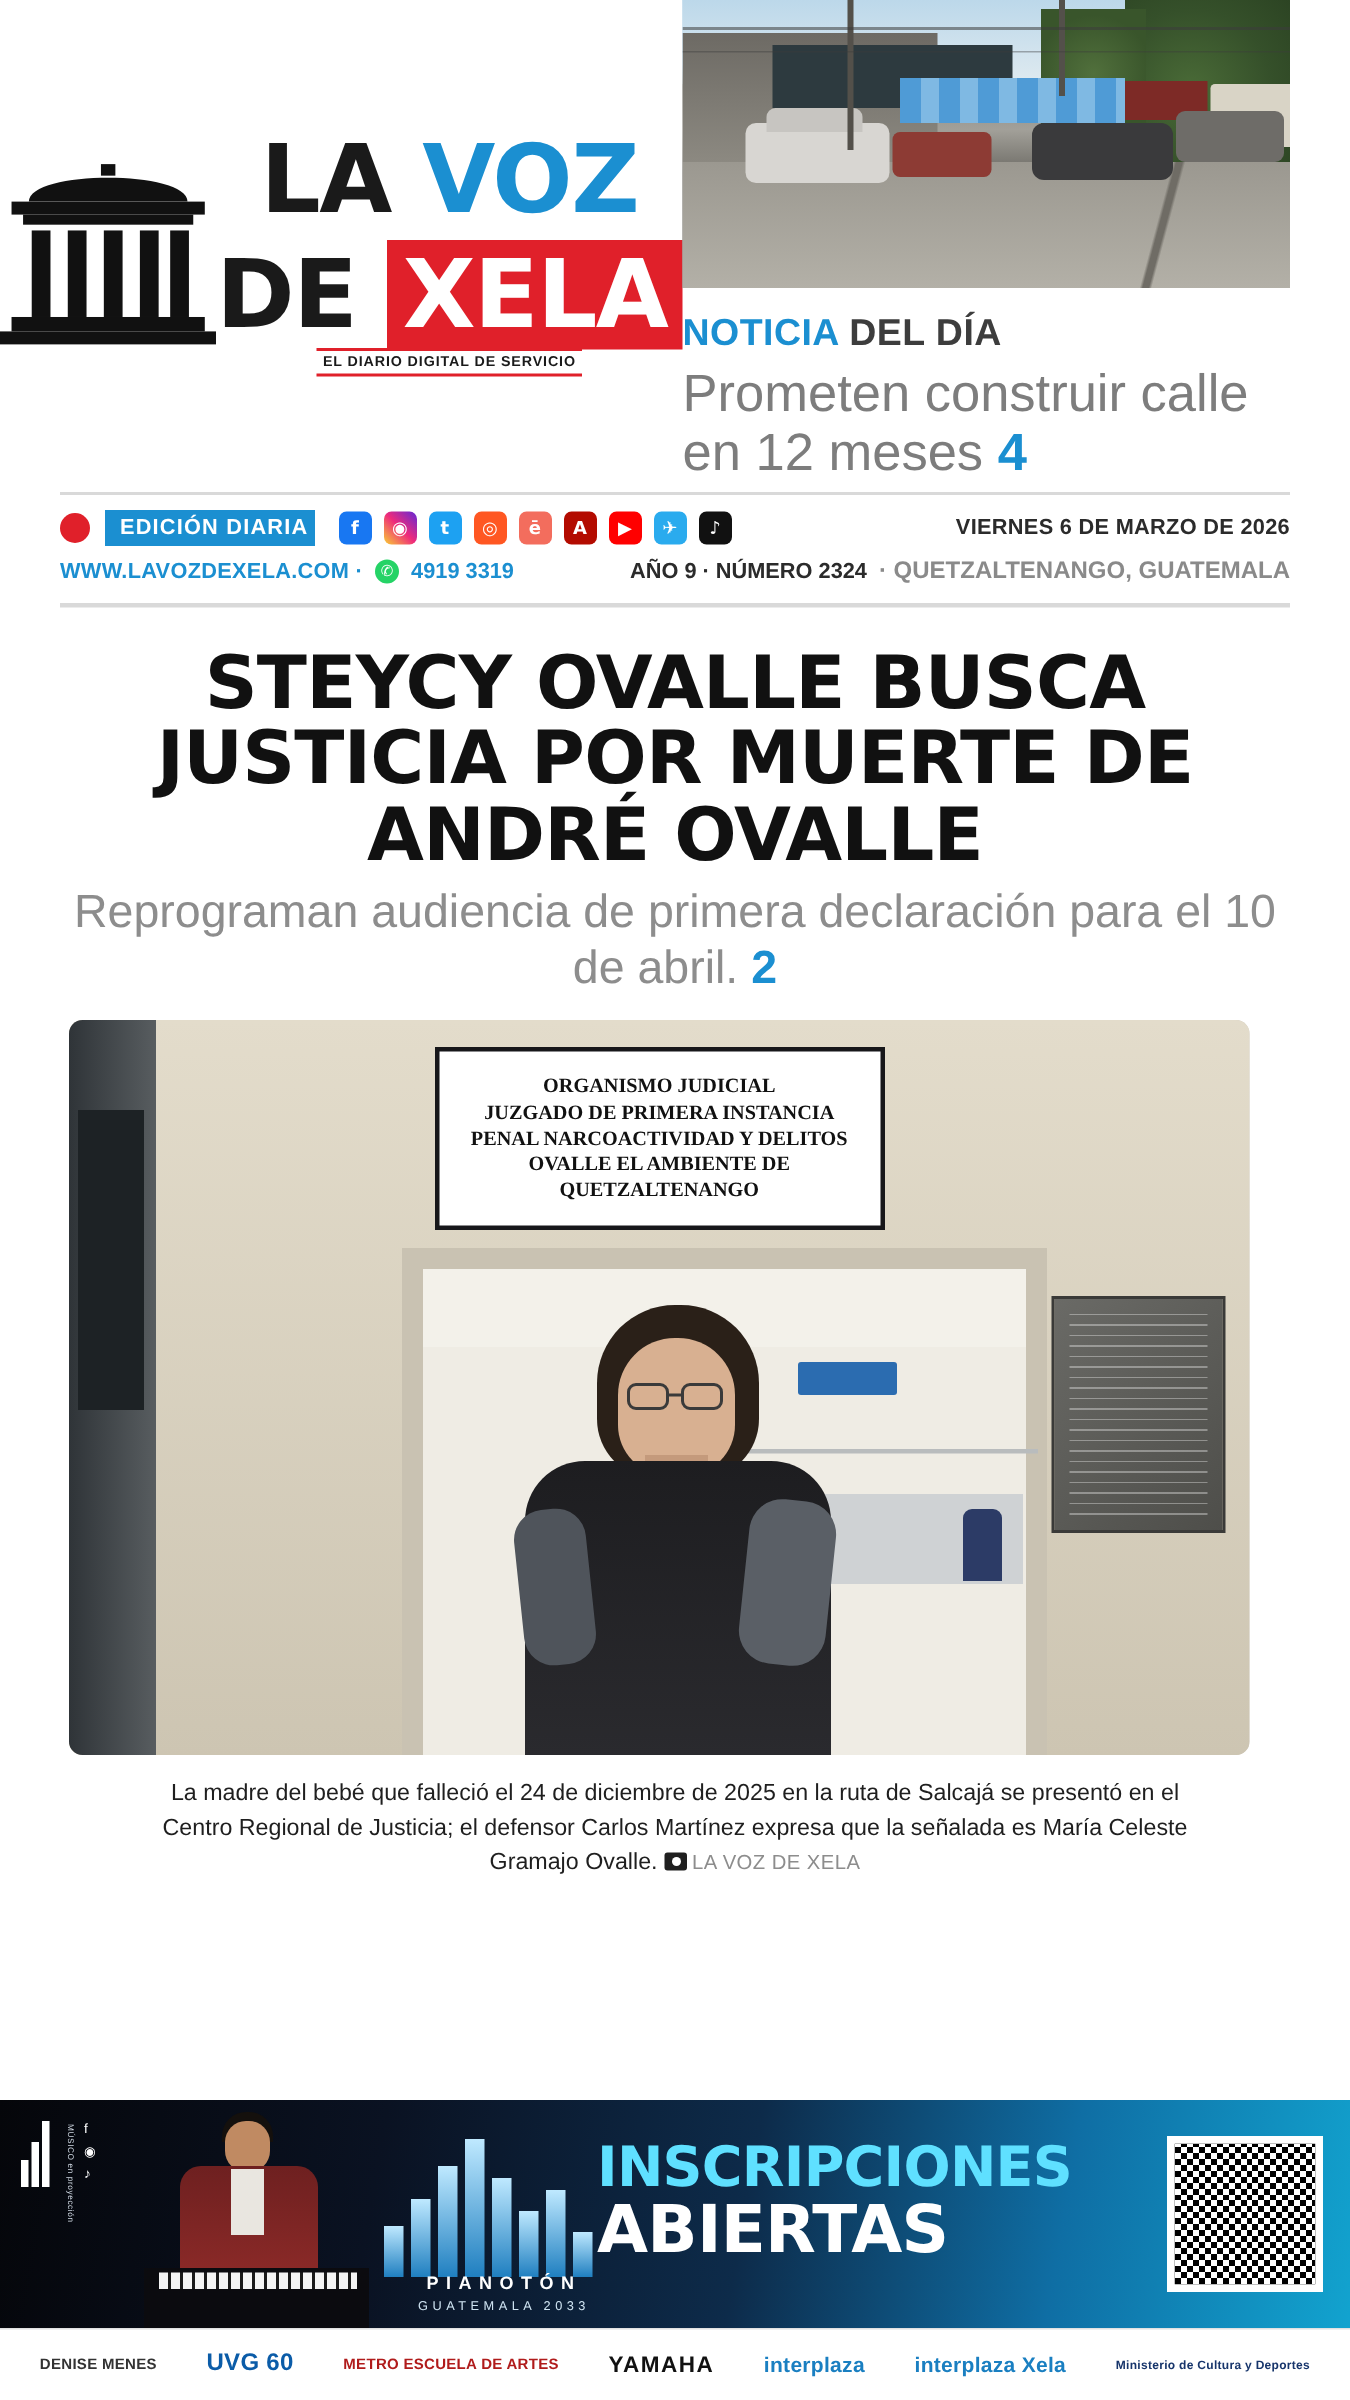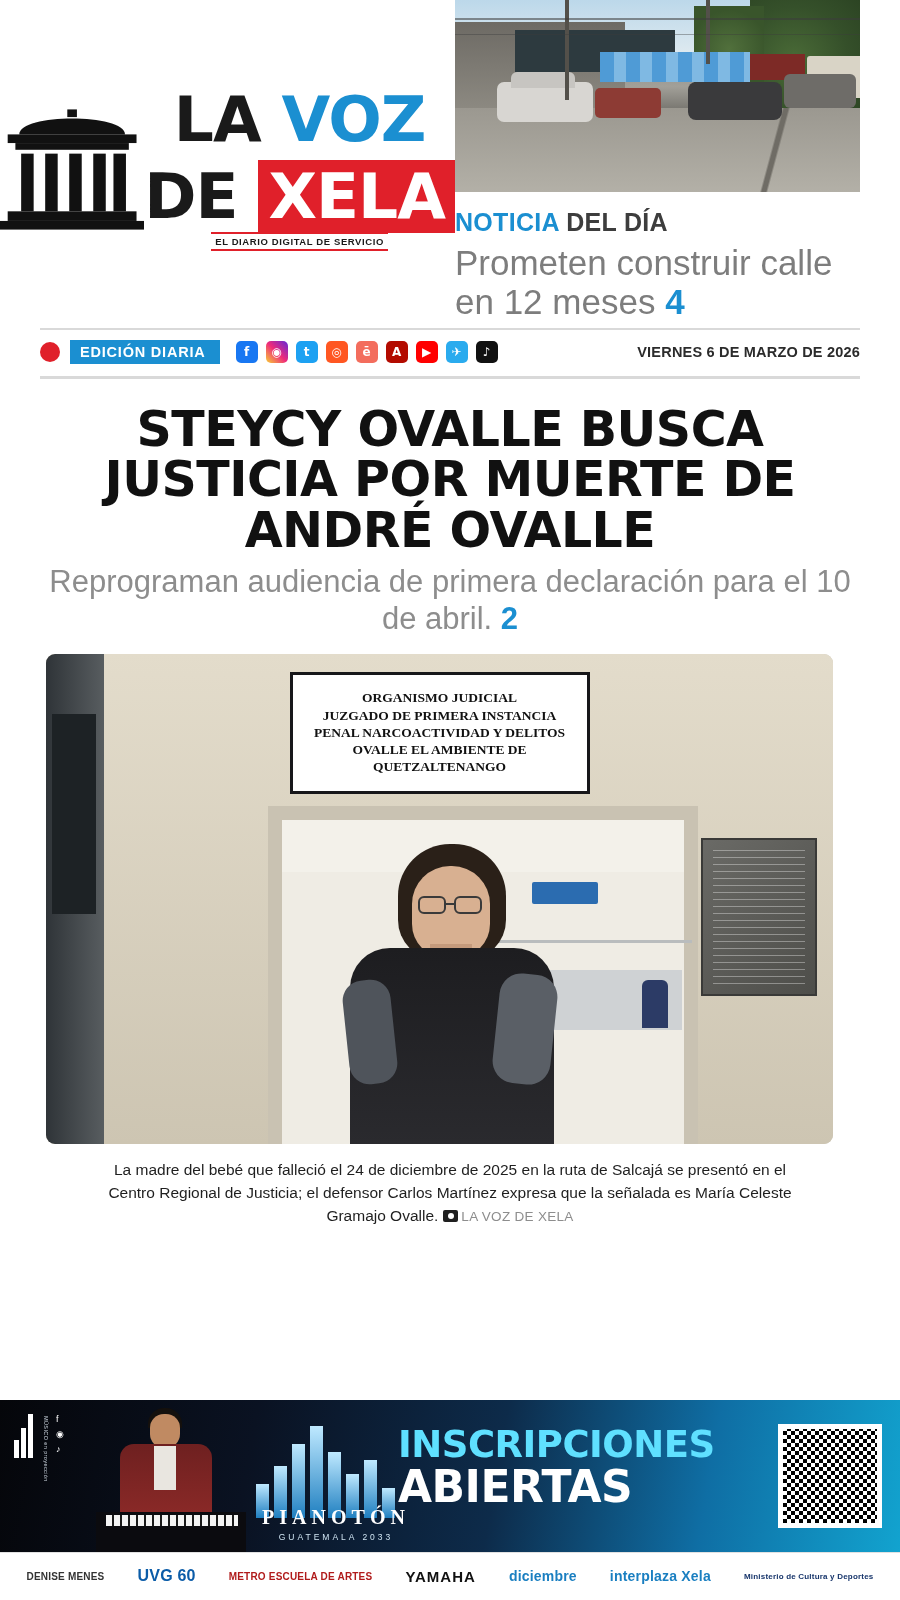--- a/index.html
+++ b/index.html
@@ -139,21 +139,21 @@
     align-items: center;
     gap: 10px;
   }
   .dot-red { width: 20px; height: 20px; border-radius: 50%; background: #e0202a; flex: none; }
   .edicion-pill {
     background: #1b8fd1;
     color: #fff;
     font-size: 14.5px;
     font-weight: bold;
     letter-spacing: 0.8px;
-    padding: 4px 14px 4px 10px;
+    padding: 4px 4px 4px 10px;
   }
   .social { display: flex; gap: 8px; align-items: center; margin-left: 6px; }
   .sicon {
     width: 22px; height: 22px; border-radius: 5px;
     display: flex; align-items: center; justify-content: center;
     color: #fff; font-size: 12px; font-weight: bold;
     font-family: "DejaVu Sans", sans-serif;
   }
   .date-text {
     margin-left: auto;
@@ -329,22 +329,22 @@
     background: repeating-linear-gradient(90deg, #f4f4f4 0 6px, #1a1a1a 6px 8px); }
   .ad-towers {
     position:absolute; left:256px; bottom:34px; width:150px; height:92px;
     display:flex; align-items:flex-end; gap:5px;
   }
   .tower { width:13px; background: linear-gradient(#bfe9ff,#1f7fc0); }
   .ad-pianoton {
     position:absolute; left:246px; bottom:10px; width:180px; text-align:center;
   }
   .pianoton-word {
-    color:#fff; font-size:20px; letter-spacing:5px; font-weight:bold;
-    font-family:Liberation Serif, serif;
+    color:#fff; font-size:12px; letter-spacing:5px; font-weight:bold;
+    font-family:Liberation Sans, sans-serif;
   }
   .pianoton-sub { color:#cfe4f2; font-size:8.5px; letter-spacing:3px; margin-top:3px; }
   .ad-insc {
     position:absolute; left:398px; top:26px; width:340px;
   }
   .insc-1 {
     font-family:"DejaVu Sans", sans-serif; font-weight:bold;
     font-size:37px; color:#5fe0ff; letter-spacing:-0.5px; line-height:1;
   }
   .insc-2 {
@@ -459,20 +459,27 @@
       <span class="sicon" style="background:#1da1f2">t</span>
       <span class="sicon" style="background:#ff5722">◎</span>
       <span class="sicon" style="background:#f36d5d">ē</span>
       <span class="sicon" style="background:#b30b00">A</span>
       <span class="sicon" style="background:#ff0000">▶</span>
       <span class="sicon" style="background:#2aabee">✈</span>
       <span class="sicon" style="background:#111">♪</span>
     </div>
     <div class="date-text">VIERNES 6 DE MARZO DE 2026</div>
   </div>
+  <div class="infobar-row2">
+    <span class="site-url">WWW.LAVOZDEXELA.COM ·</span>
+    <span class="wa-badge">✆</span>
+    <span class="wa-num">4919 3319</span>
+    <span class="issue-info">AÑO 9 · NÚMERO 2324</span>
+    <span class="issue-city">· QUETZALTENANGO, GUATEMALA</span>
+  </div>
   <div class="rule-thick"></div>
 </div>
 
 <div class="headline-wrap">
   <div class="headline">STEYCY OVALLE BUSCA JUSTICIA POR MUERTE DE ANDRÉ OVALLE</div>
   <div class="subhead">
     <span>Reprograman audiencia de primera declaración para el 10 de abril.</span>
     <span class="pg">2</span>
   </div>
 </div>
@@ -572,17 +579,17 @@
     <div class="ad-qr">
       <div class="qr-grid"></div>
     </div>
   </div>
 
   <div class="ad-sponsors">
     <div class="sponsor">DENISE MENES</div>
     <div class="sponsor sp-uvg">UVG 60</div>
     <div class="sponsor sp-metro">METRO ESCUELA DE ARTES</div>
     <div class="sponsor sp-yamaha">YAMAHA</div>
-    <div class="sponsor sp-interplaza">diciembre</div>
+    <div class="sponsor sp-interplaza">interplaza</div>
     <div class="sponsor sp-interplaza">interplaza Xela</div>
     <div class="sponsor sp-min">Ministerio de Cultura y Deportes</div>
   </div>
 </div>
 
 </body></html>

